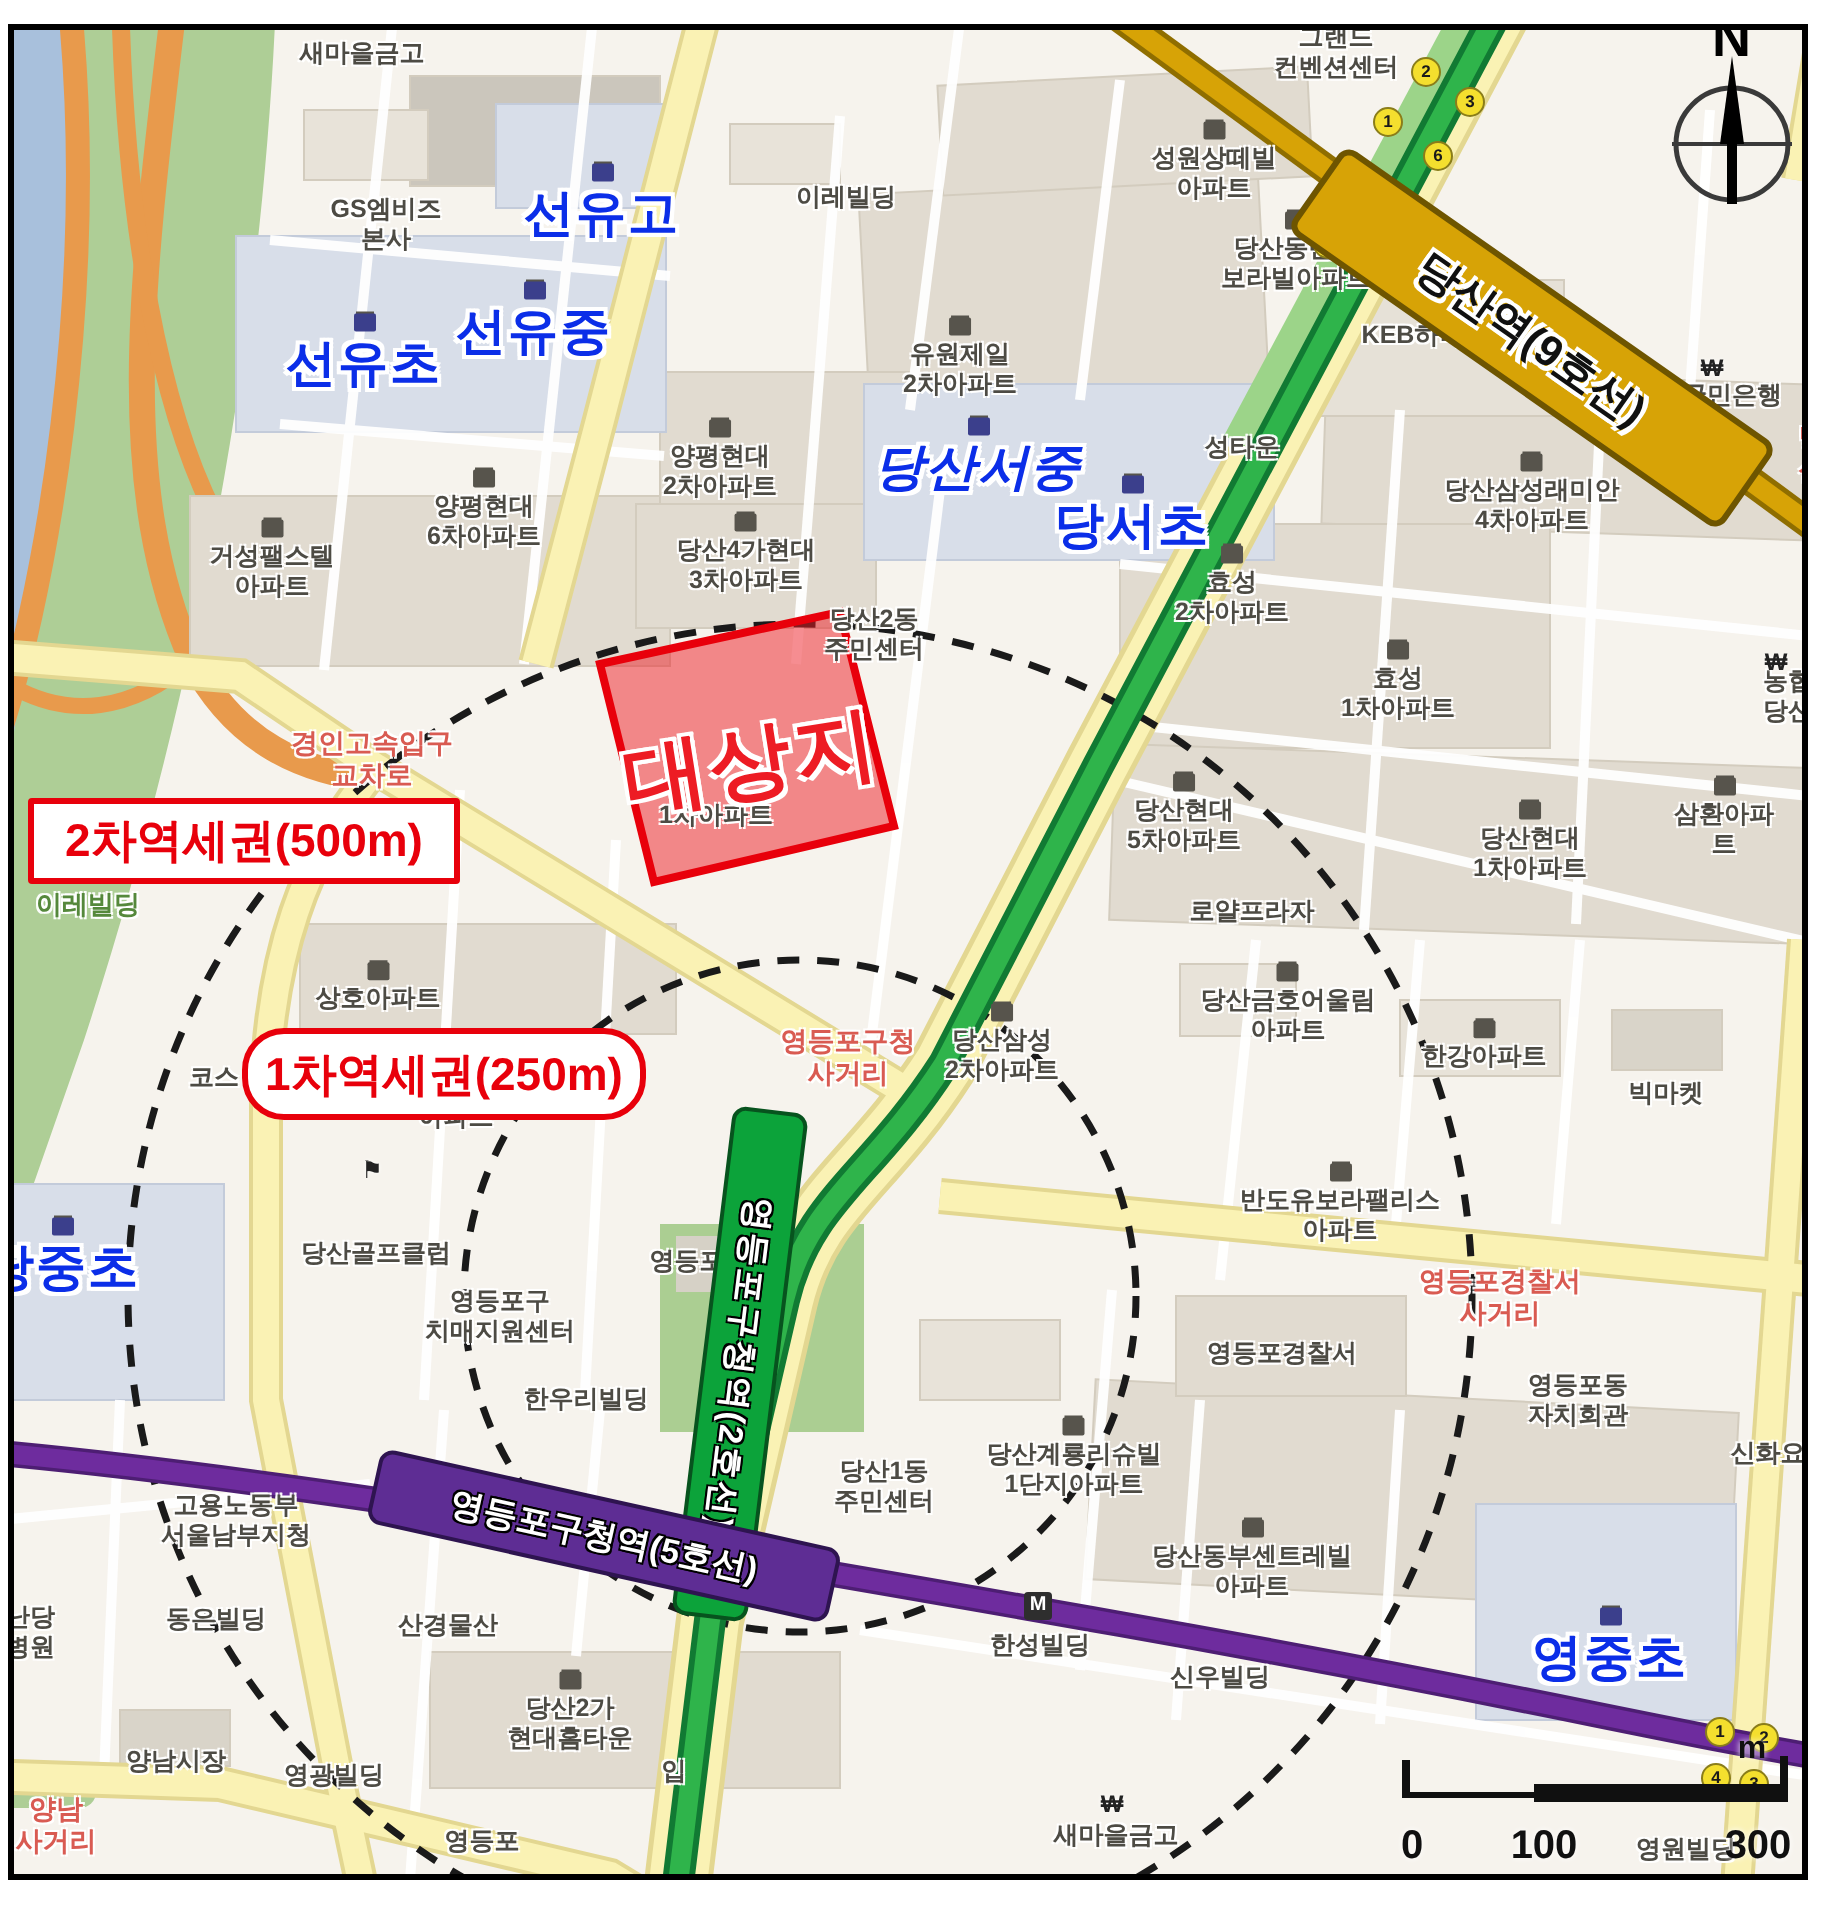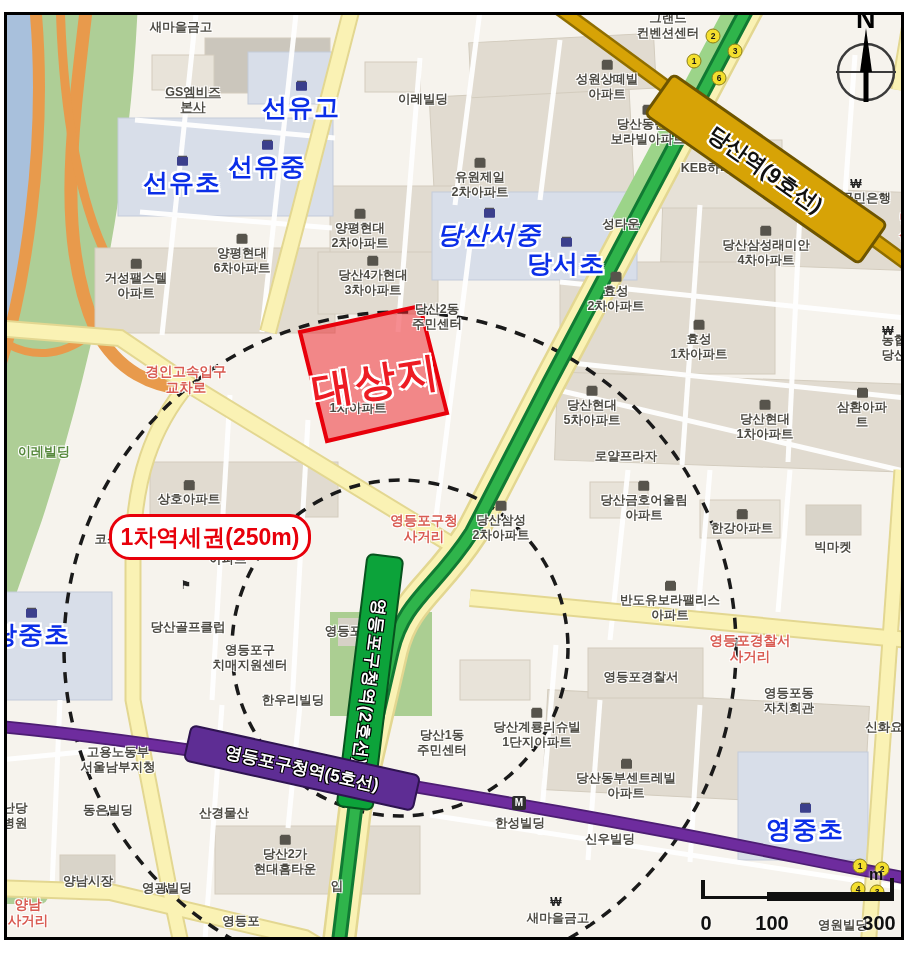--- a/index.html
+++ b/index.html
@@ -33,21 +33,21 @@
   #station-line2{left:242px;top:663px;width:252px;height:34px;background:#0CA33A;border:2px solid #07531E;
         transform:rotate(97deg);font-size:17px;letter-spacing:1px;}
   #station-line5{left:184px;top:749px;width:232px;height:34px;background:#5E2D94;border:2px solid #2E1450;
         transform:rotate(12.5deg);font-size:17px;}
   #station-line9{left:634px;top:143px;width:258px;height:46px;background:#D7A306;border:3px solid #6E5500;
         transform:rotate(35deg);font-size:21.5px;color:#101010;
         text-shadow:-2px -2px 0 #fff,2px -2px 0 #fff,-2px 2px 0 #fff,2px 2px 0 #fff;}
   .zone{position:absolute;background:#fff;border:3px solid #E8000B;color:#E8000B;font-weight:800;
         font-size:23px;display:flex;align-items:center;justify-content:center;z-index:60;border-radius:2px;}
   #zone-secondary{left:14px;top:399px;width:210px;height:37px;}
-  #zone-primary{left:109px;top:514px;width:196px;height:40px;border-radius:21px;}
+  #zone-primary{left:121px;top:514px;width:196px;height:40px;border-radius:21px;}
   #site-label{position:absolute;left:376px;top:381px;transform:translate(-50%,-50%) rotate(-9deg);
         color:#ED1C24;font-size:41px;font-weight:800;letter-spacing:2px;z-index:45;
         text-shadow:-2px -2px 0 #fff,2px -2px 0 #fff,-2px 2px 0 #fff,2px 2px 0 #fff;}
   #compass{position:absolute;left:832px;top:10px;width:72px;height:100px;z-index:44;}
   #compass .n{position:absolute;left:24px;top:-6px;font-size:27px;font-weight:800;color:#000;}
   .sb{position:absolute;background:#101010;z-index:55;}
   .sb-label{position:absolute;transform:translate(-50%,0);color:#101010;font-size:20px;font-weight:800;z-index:55;
         text-shadow:0 0 3px #fff;}
 </style>
 </head>
@@ -173,20 +173,21 @@
           <path d="M-6,726 C150,740 350,775 560,812 S830,866 930,882" stroke="#6E2C9E" stroke-width="9.5"></path>
         </g>
 
         <polygon points="300,332 420,306 447,413 327,441" fill="rgba(237,28,36,0.5)" stroke="#E8000B" stroke-width="4"></polygon>
       </svg>
 
       <div class="station" id="station-line2">영등포구청역(2호선)</div>
       <div class="station" id="station-line5">영등포구청역(5호선)</div>
       <div class="station" id="station-line9">당산역(9호선)</div>
 
+      <div class="zone" id="zone-secondary">2차역세권(500m)</div>
       <div class="zone" id="zone-primary">1차역세권(250m)</div>
 
       <div id="site-label">대상지</div>
 
       <div id="compass">
         <div class="n">N</div>
         <svg width="72" height="100" viewBox="0 0 72 100">
           <circle cx="34" cy="62" r="28" fill="none" stroke="#3a3a3a" stroke-width="2.5"></circle>
           <line x1="4" y1="62" x2="64" y2="62" stroke="#3a3a3a" stroke-width="2"></line>
           <polygon points="34,18 40,62 28,62" fill="#000"></polygon>
@@ -197,21 +198,21 @@
       <div class="sb" style="left:703px;top:896px;width:64px;height:3px"></div>
       <div class="sb" style="left:767px;top:892px;width:126px;height:9px"></div>
       <div class="sb" style="left:701px;top:880px;width:4px;height:19px"></div>
       <div class="sb" style="left:890px;top:878px;width:4px;height:23px"></div>
       <div class="sb-label" style="left:706px;top:912px">0</div>
       <div class="sb-label" style="left:772px;top:912px">100</div>
       <div class="sb-label" style="left:879px;top:912px">300</div>
       <div class="sb-label" style="left:876px;top:866px;font-size:16px">m</div>
 
     <div class="lbl" style="left: 181px; top: 27px;">새마을금고</div>
-        <div class="lbl" style="left: 193px; top: 100px; text-decoration: underline;">GS엠비즈
+        <div class="lbl" style="left: 193px; top: 112px;">GS엠비즈
 본사</div>
         <div class="lbl school" style="left: 301px; top: 102px;">선유고</div>
         <div class="lbl school" style="left: 267px; top: 161px;">선유중</div>
         <div class="lbl school" style="left: 182px; top: 177px;">선유초</div>
         <div class="lbl" style="left: 423px; top: 100px; font-family: Liberation Mono, monospace;">이레빌딩</div>
         <div class="lbl" style="left: 668px; top: 26px;">그랜드
 컨벤션센터</div>
         <div class="lbl apt" style="left: 595px; top: 81px; margin-left: 12px;">성원상떼빌
 아파트</div>
         <div class="lbl apt" style="left: 648px; top: 126px;">당산동반도
@@ -267,21 +268,21 @@
         <div class="lbl school" style="left: 31px; top: 629px;">당중초</div>
         <div class="lbl" style="left: 356px; top: 631px;">영등포구청</div>
         <div class="lbl apt" style="left: 670px; top: 602px;">반도유보라팰리스
 아파트</div>
         <div class="lbl" style="left: 250px; top: 658px;">영등포구
 치매지원센터</div>
         <div class="lbl red" style="left: 750px; top: 649px;">영등포경찰서
 사거리</div>
         <div class="lbl" style="left: 641px; top: 677px;">영등포경찰서</div>
         <div class="lbl" style="left: 293px; top: 700px;">한우리빌딩</div>
-        <div class="lbl" style="left: 789px; top: 701px;">영등포동
+        <div class="lbl" style="left: 789px; top: 701px; font-family: Liberation Mono, monospace;">영등포동
 자치회관</div>
         <div class="lbl" style="left: 884px; top: 727px;">신화요</div>
         <div class="lbl" style="left: 442px; top: 743px;">당산1동
 주민센터</div>
         <div class="lbl apt" style="left: 537px; top: 729px;">당산계룡리슈빌
 1단지아파트</div>
         <div class="lbl" style="left: 118px; top: 760px;">고용노동부
 서울남부지청</div>
         <div class="lbl apt" style="left: 626px; top: 780px;">당산동부센트레빌
 아파트</div>

